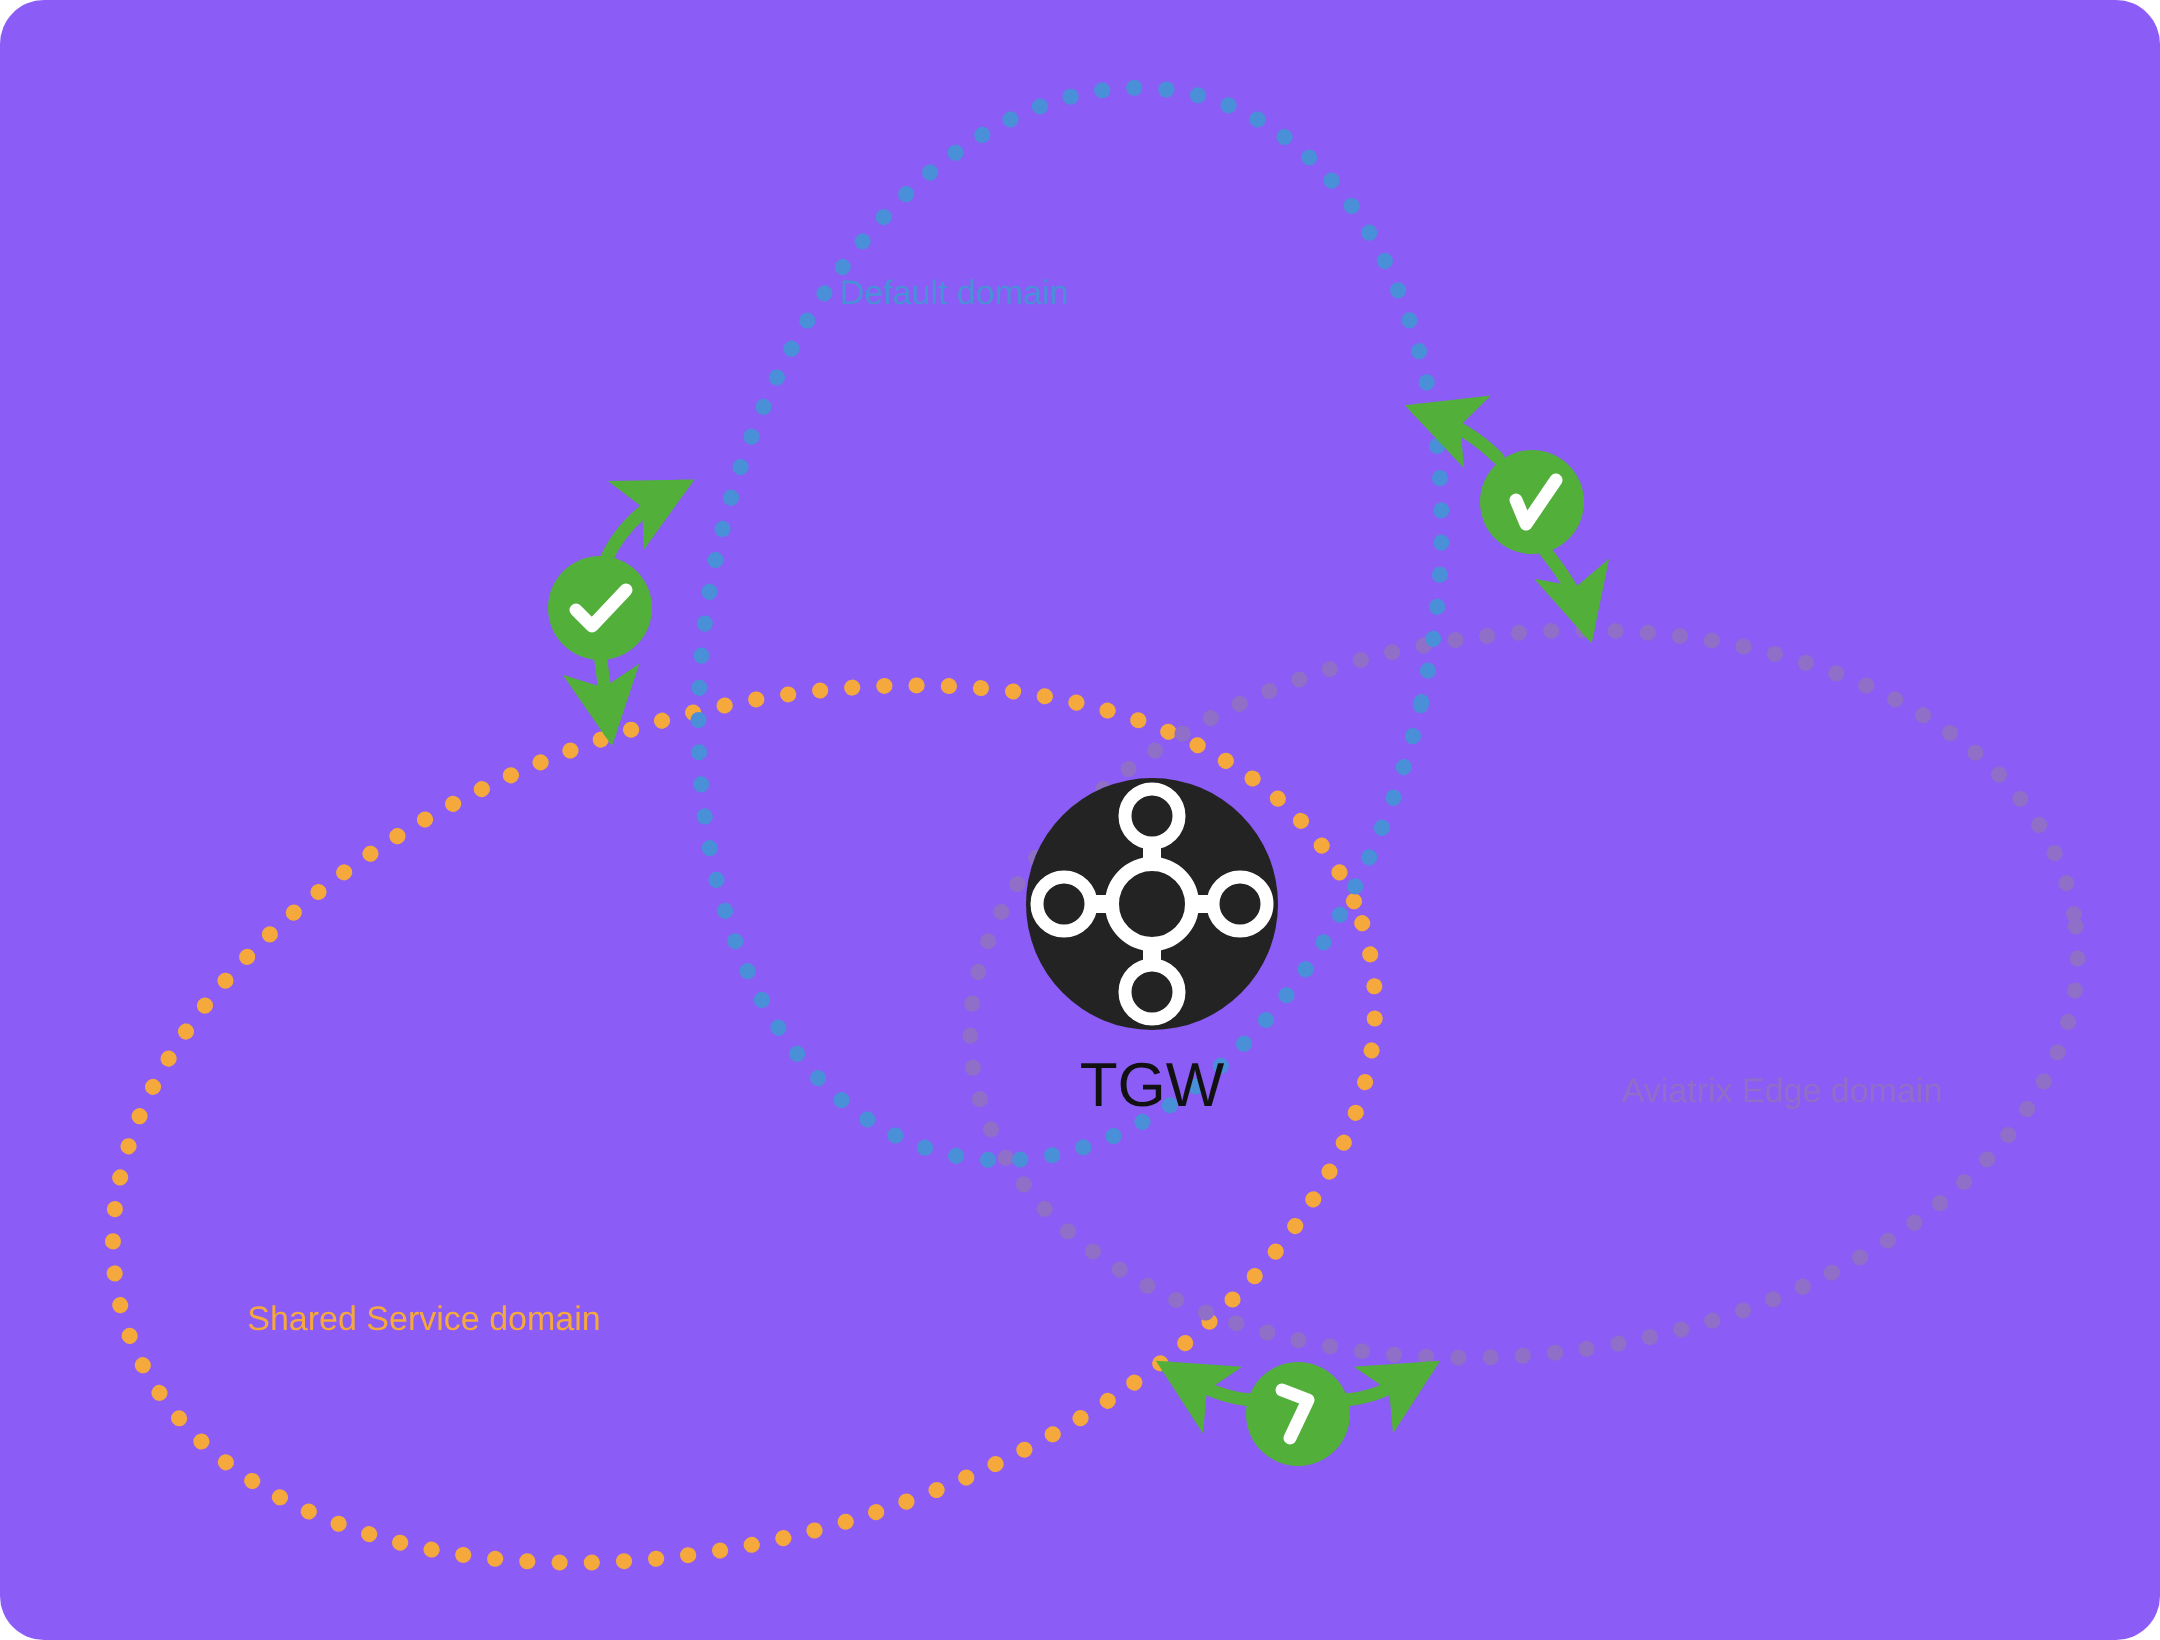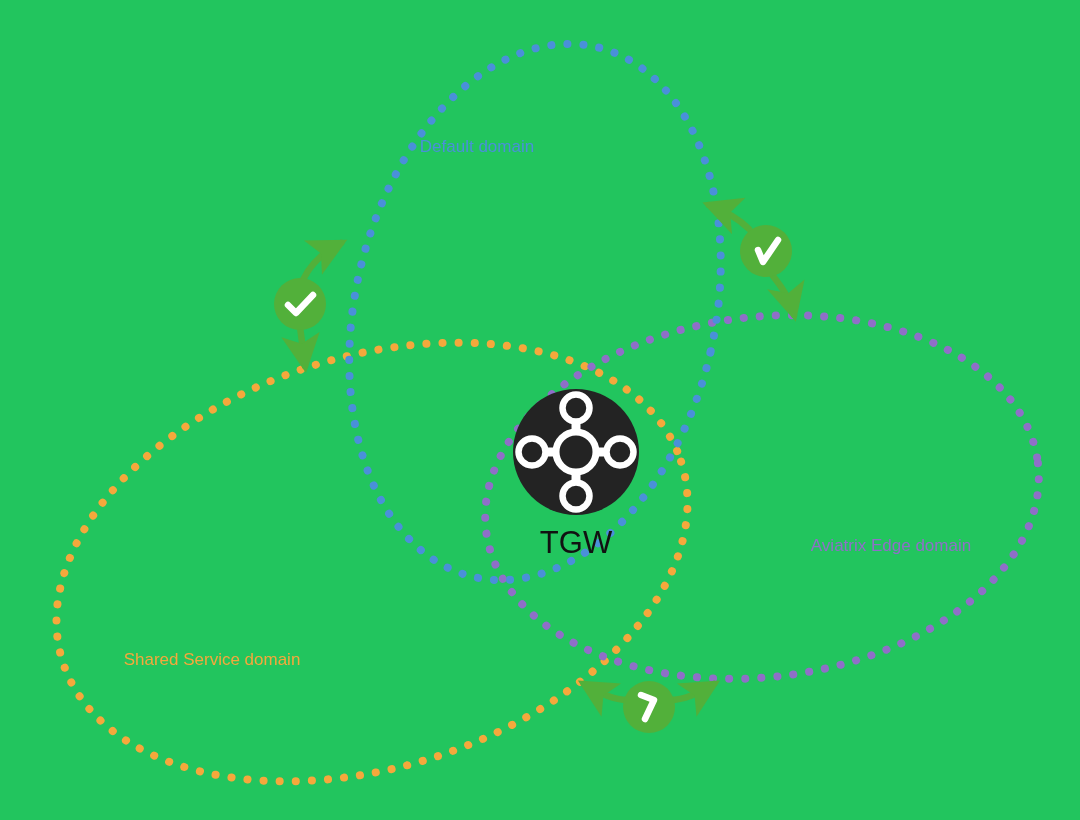--- a/index.html
+++ b/index.html
@@ -12,21 +12,22 @@
     width: 1080px;
     height: 820px;
     font-family: "Liberation Sans", sans-serif;
     overflow: hidden;
     position: relative;
   }
   #diagram-root {
     position: relative;
     width: 1080px;
     height: 820px;
-    background: #22c55e;
+    background: #8b5cf6;
+    border-radius: 22px;
   }
   svg.canvas {
     position: absolute;
     left: 0;
     top: 0;
     width: 1080px;
     height: 820px;
     display: block;
   }
   .domain-label {

